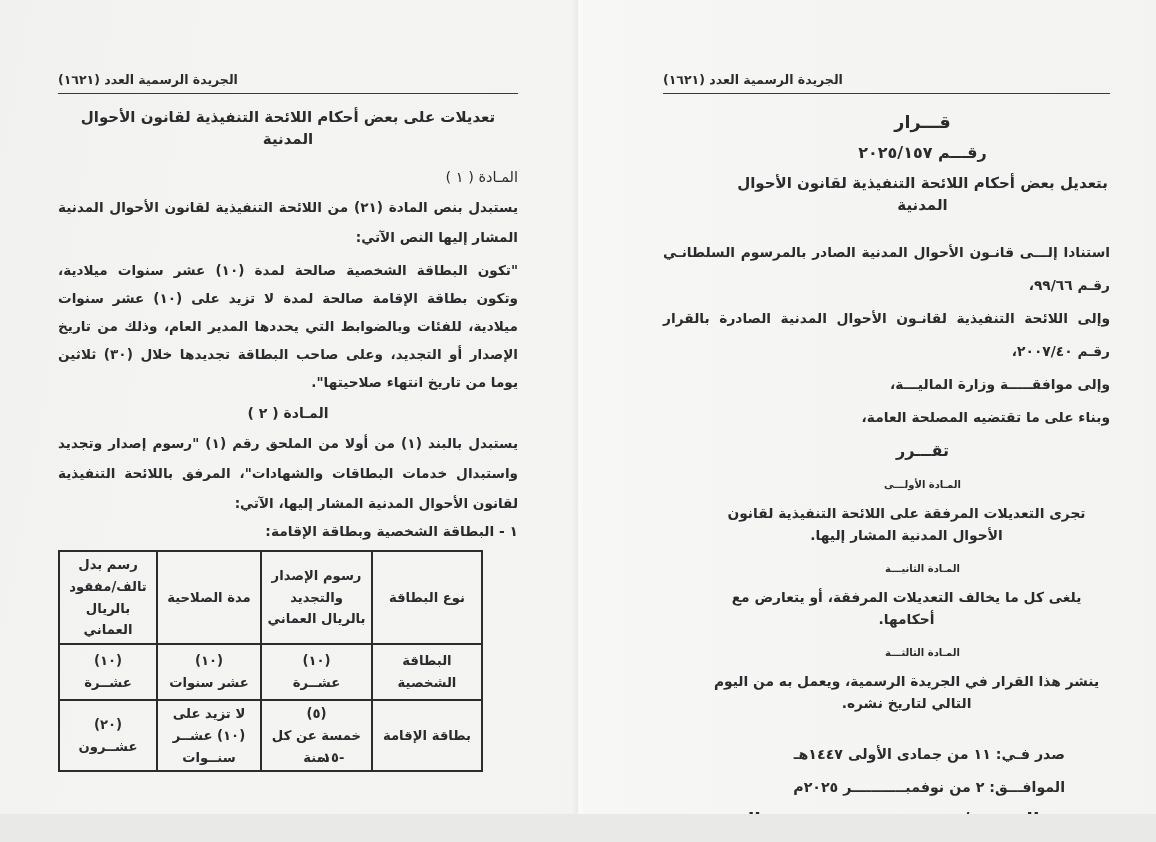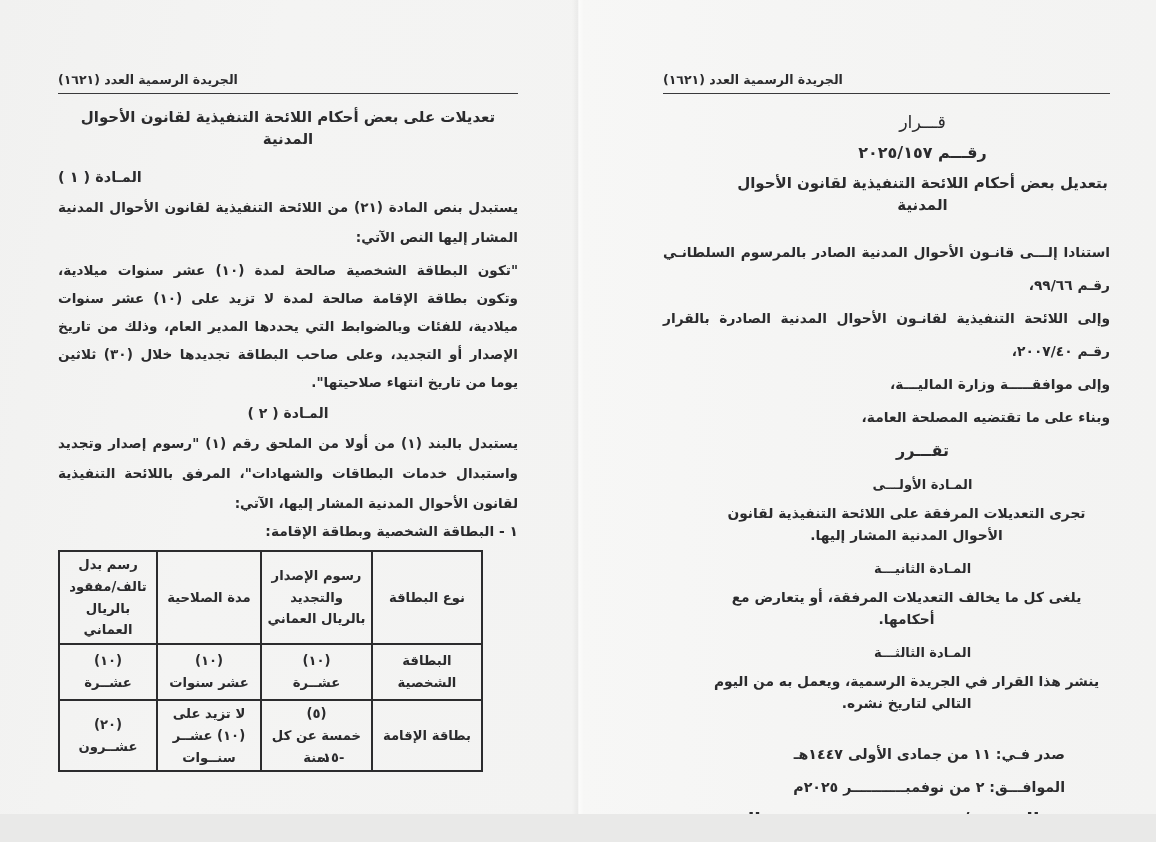--- a/index.html
+++ b/index.html
@@ -19,36 +19,36 @@
     background:linear-gradient(90deg,rgba(0,0,0,0) 0%,rgba(0,0,0,0.035) 45%,rgba(255,255,255,0.5) 60%,rgba(0,0,0,0) 100%);
     pointer-events:none;}
   .content{position:absolute;top:72px;}
   .content-l{left:58px;right:60px;}
   .content-r{left:85px;right:46px;}
 
   .gz-header{font-size:12.5px;font-weight:bold;line-height:16px;text-align:left;margin:0;}
   .rule{border:none;border-top:1.8px solid #3a3a3c;margin:5px 0 0 0;}
 
   
-  .t-qarar{margin:16px 0 0;font-size:17.5px;font-weight:normal;line-height:24px;text-align:center;padding-left:72px;}
+  .t-qarar{margin:16px 0 0;font-size:17.5px;font-weight:bold;line-height:24px;text-align:center;padding-left:72px;}
   .t-num{margin:8px 0 0;font-size:16px;font-weight:bold;line-height:22px;text-align:center;padding-left:72px;}
   .t-sub{margin:8px 0 0;font-size:15px;font-weight:bold;line-height:22px;text-align:center;padding-left:72px;}
   .preamble{margin:20px 0 0;font-size:13.8px;font-weight:bold;line-height:33px;text-align:justify;text-align-last:right;}
   .preamble p{margin:0;}
   .t-decide{margin:6px 0 0;font-size:16px;font-weight:bold;line-height:22px;text-align:center;padding-left:72px;}
-  .art-h-r{margin:12px 0 0;font-size:13px;font-weight:bold;line-height:22px;text-align:center;padding-left:72px;}
+  .art-h-r{margin:12px 0 0;font-size:10px;font-weight:bold;line-height:22px;text-align:center;padding-left:72px;}
   .art-b-r{margin:6px 0 0;font-size:13.8px;font-weight:bold;line-height:22px;text-align:center;padding-left:40px;}
   .date-block{margin:24px 45px 0 0;font-size:14.2px;font-weight:bold;line-height:33px;text-align:right;}
   .date-block p{margin:0;}
   .sig-name{margin:4px 0 0;font-size:19px;font-weight:bold;line-height:22px;text-align:left;}
   .sig-title{margin:2px 0 0;font-size:12px;font-weight:bold;line-height:18px;text-align:left;}
 
   
   .t-main{margin:12px 0 16px;font-size:15px;font-weight:bold;line-height:22px;text-align:center;}
-  .art-h{margin:12px 0 0;font-size:14.5px;font-weight:bold;line-height:22px;text-align:left;}
+  .art-h{margin:12px 0 0;font-size:14.5px;font-weight:normal;line-height:22px;text-align:right;}
   .art-h2{margin:6px 0 0;font-size:14px;font-weight:bold;line-height:22px;text-align:center;}
   .art-b{margin:4px 0 0;font-size:13.6px;font-weight:bold;line-height:30px;text-align:justify;text-align-last:right;}
   .art-b4{margin:4px 0 0;font-size:13.6px;font-weight:bold;line-height:28px;text-align:justify;text-align-last:right;}
   .list-item{margin:2px 0 3px;font-size:13.8px;font-weight:bold;line-height:22px;text-align:right;}
 
   table.fees{border-collapse:collapse;margin:8px 35px 0 0;table-layout:fixed;}
   table.fees th,table.fees td{
     border:2px solid #2c2c2e;text-align:center;vertical-align:middle;
     font-size:13.2px;font-weight:bold;white-space:pre-line;line-height:1.65;padding:2px 4px;
   }

